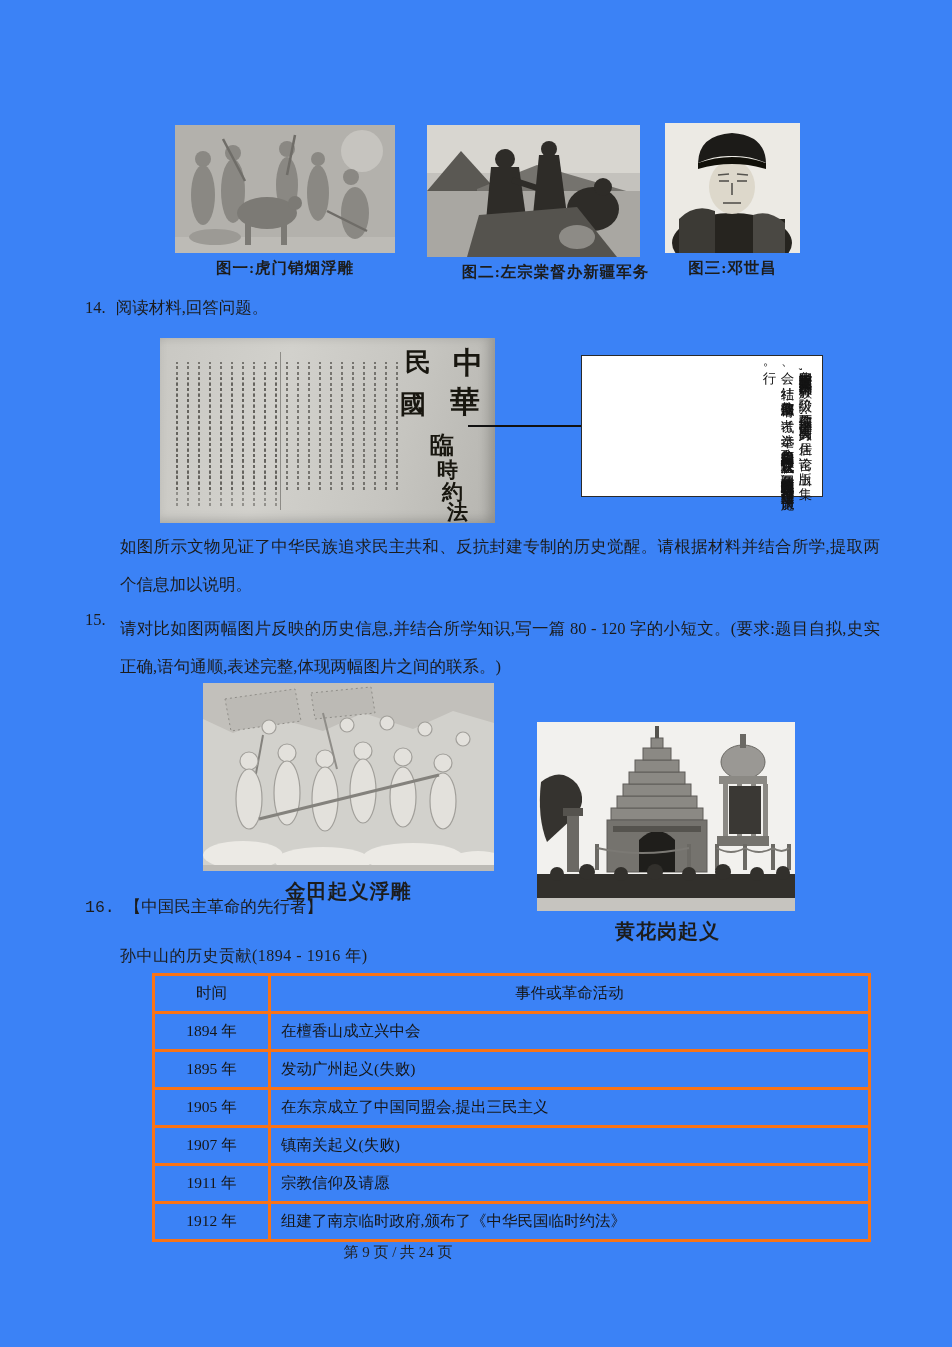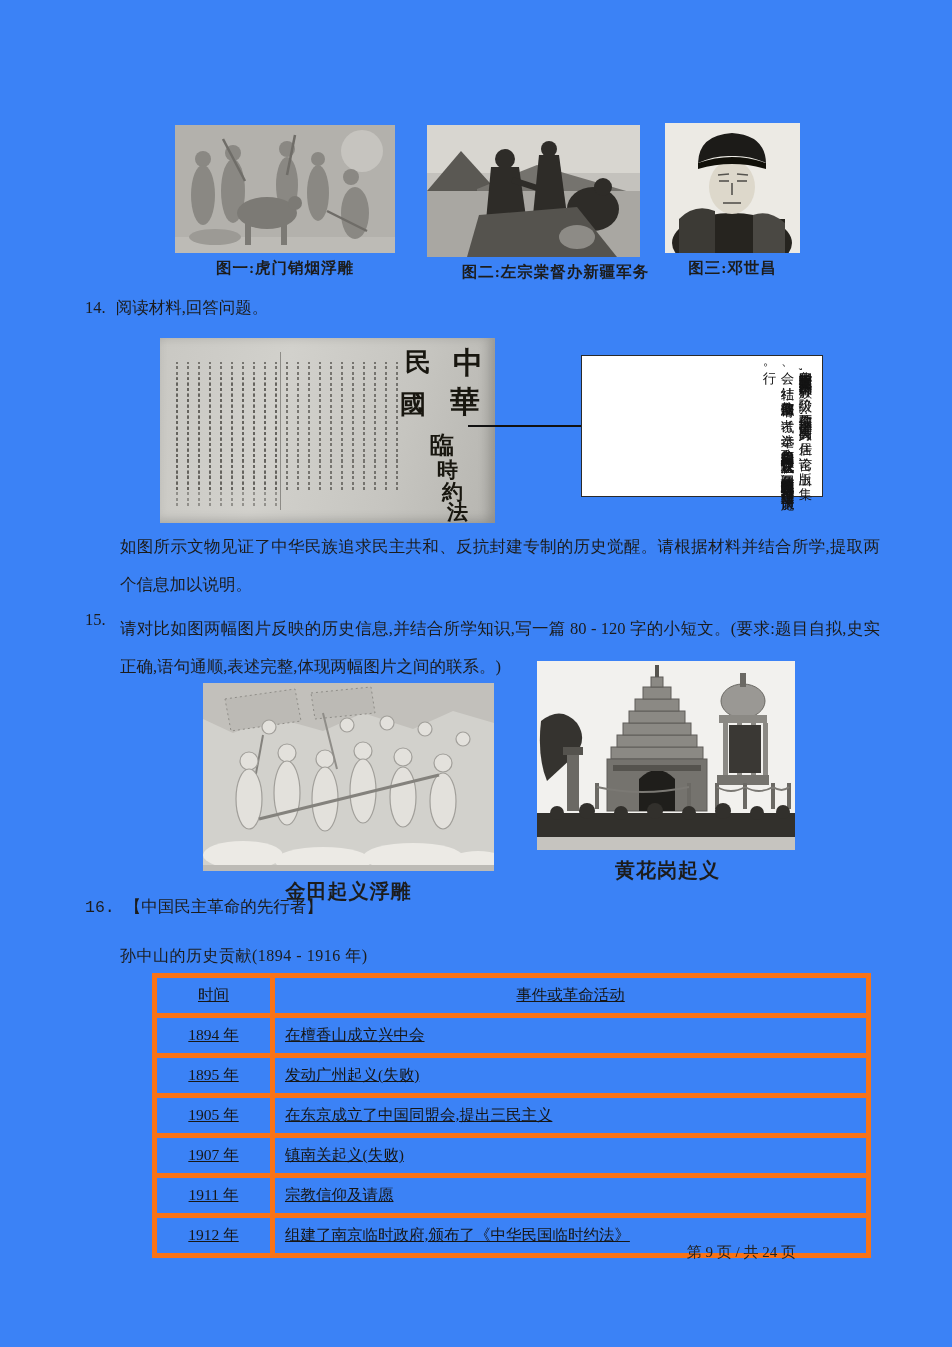--- a/index.html
+++ b/index.html
@@ -50,35 +50,35 @@
   .callout-text{
     position:absolute;inset:5px 8px;writing-mode:vertical-rl;
     font-size:13.5px;line-height:18px;letter-spacing:0.5px;color:#141414;
   }
   
   .para{position:absolute;width:760px;font-size:16.5px;line-height:38px;text-align:justify;}
   .p14{left:120px;top:528px;}
   .p15{left:120px;top:610px;}
   
   .fig-jintian{left:203px;top:683px;width:291px;}
-  .fig-huanghuagang{left:537px;top:661px;width:261px;}
+  .fig-huanghuagang{left:537px;top:722px;width:261px;}
   .fig-jintian figcaption,.fig-huanghuagang figcaption{
     font-family:"Liberation Sans","DejaVu Sans",sans-serif;font-size:20px;margin-top:7px;letter-spacing:1px;
   }
   .subtitle{position:absolute;left:120px;top:946px;font-size:16px;letter-spacing:0.5px;}
   
   .htable{
     position:absolute;left:152px;top:973px;width:719px;border-collapse:collapse;
     font-size:15.5px;color:#161616;table-layout:fixed;
   }
-  .htable th,.htable td{border:5px solid #f97316;height:35px;padding:0;text-decoration:underline;}
+  .htable th,.htable td{border:3px solid #f97316;height:35px;padding:0;}
   .htable th{font-weight:normal;text-align:center;}
   .col-time{width:113px;text-align:center;}
   .col-event{text-align:left;padding-left:10px !important;}
-  .footer{position:absolute;left:0;top:1243px;width:796px;text-align:right;font-size:15px;color:#222;}
+  .footer{position:absolute;left:0;top:1243px;width:796px;text-align:center;font-size:15px;color:#222;}
 </style>
 </head>
 <body>
 
 <div class="page">
 
   <figure class="fig fig1">
     <svg width="220" height="128" viewBox="0 0 220 128">
       <rect width="220" height="128" fill="#b3b1ac"></rect>
       <circle cx="187" cy="26" r="21" fill="#c6c4bf"></circle>

